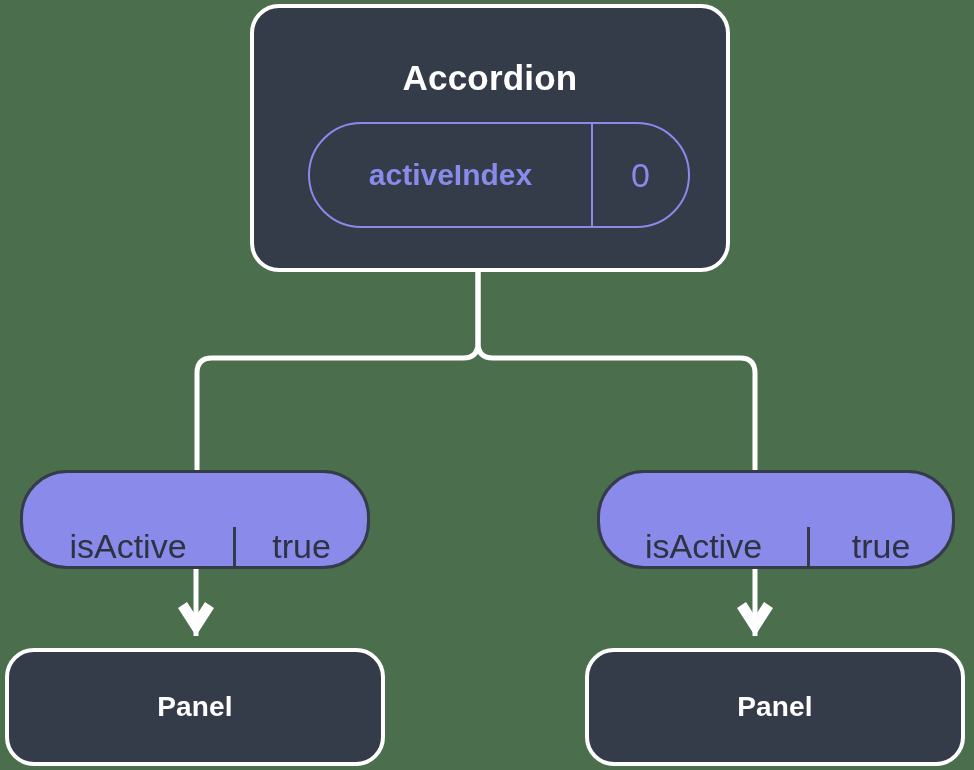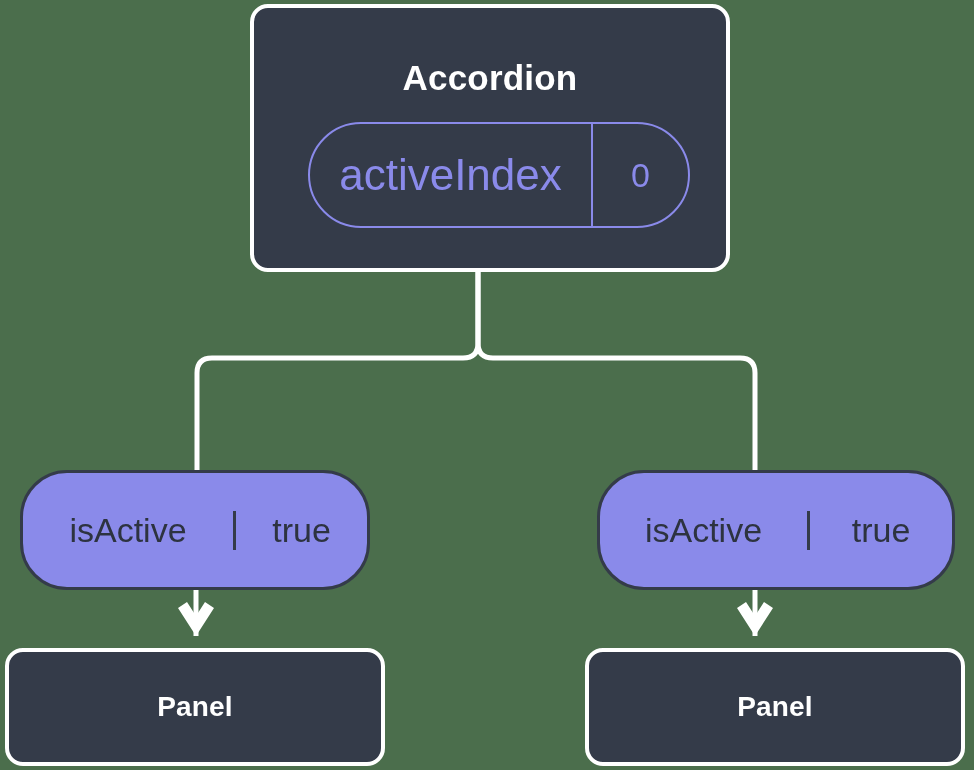--- a/index.html
+++ b/index.html
@@ -29,21 +29,21 @@
     height: 770px;
     pointer-events: none;
   }
 
   
   .node-box {
     position: absolute;
     box-sizing: border-box;
     background: #343b49;
     border: 4px solid #ffffff;
-    border-radius: 18px;
+    border-radius: 29px;
     display: flex;
     flex-direction: column;
     align-items: center;
   }
   #accordion-box {
     left: 250px;
     top: 4px;
     width: 480px;
     height: 268px;
     justify-content: flex-start;
@@ -72,45 +72,45 @@
     border-radius: 53px;
     display: flex;
     align-items: stretch;
   }
   .state-pill-outline .pill-key {
     flex: 0 0 283px;
     display: flex;
     align-items: center;
     justify-content: center;
     color: #8a8aea;
-    font-size: 44px;
-    font-weight: 400;
+    font-size: 30px;
+    font-weight: 700;
     border-right: 2px solid #8a8aea;
     box-sizing: border-box;
   }
   .state-pill-outline .pill-val {
     flex: 1 1 auto;
     display: flex;
     align-items: center;
     justify-content: center;
     color: #8a8aea;
     font-size: 34px;
     font-weight: 400;
   }
 
   
   .prop-pill {
     position: absolute;
     box-sizing: border-box;
-    height: 120px;
+    height: 99px;
     background: #8a8aea;
     border: 3px solid #343b49;
     border-radius: 47px;
     display: flex;
-    align-items: center;
+    align-items: flex-end;
     overflow: hidden;
   }
   .prop-pill .pill-key,
   .prop-pill .pill-val {
     display: flex;
     align-items: center;
     justify-content: center;
     color: #2d3340;
     font-size: 34px;
     font-weight: 400;

